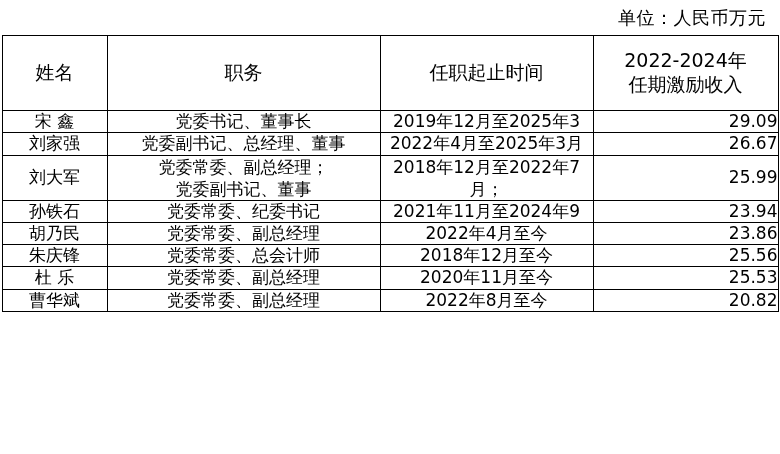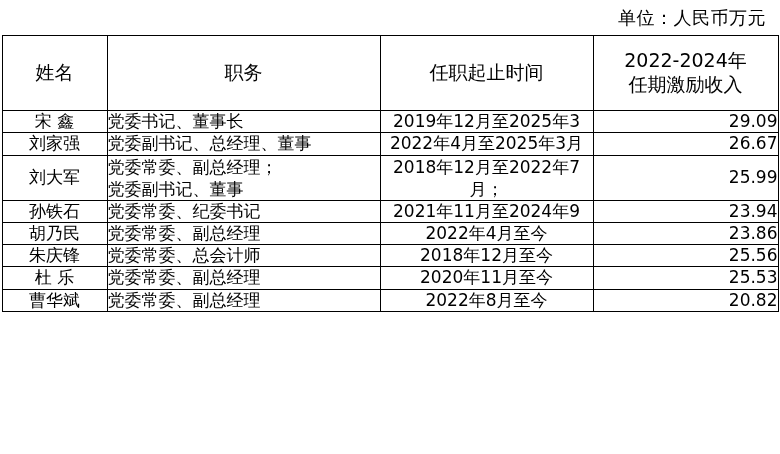--- a/index.html
+++ b/index.html
@@ -58,20 +58,21 @@
 
   tbody td {
     font-size: 17px;
     line-height: 1.25;
   }
   td.c-name {
     text-align: center;
     padding: 5px 2px;
   }
   td.c-post {
+    text-align: center;
     padding: 5px 4px;
   }
   td.c-period {
     text-align: center;
     padding: 5px 4px;
   }
   td.c-income {
     text-align: right;
     padding: 5px 8px 5px 4px;
   }

